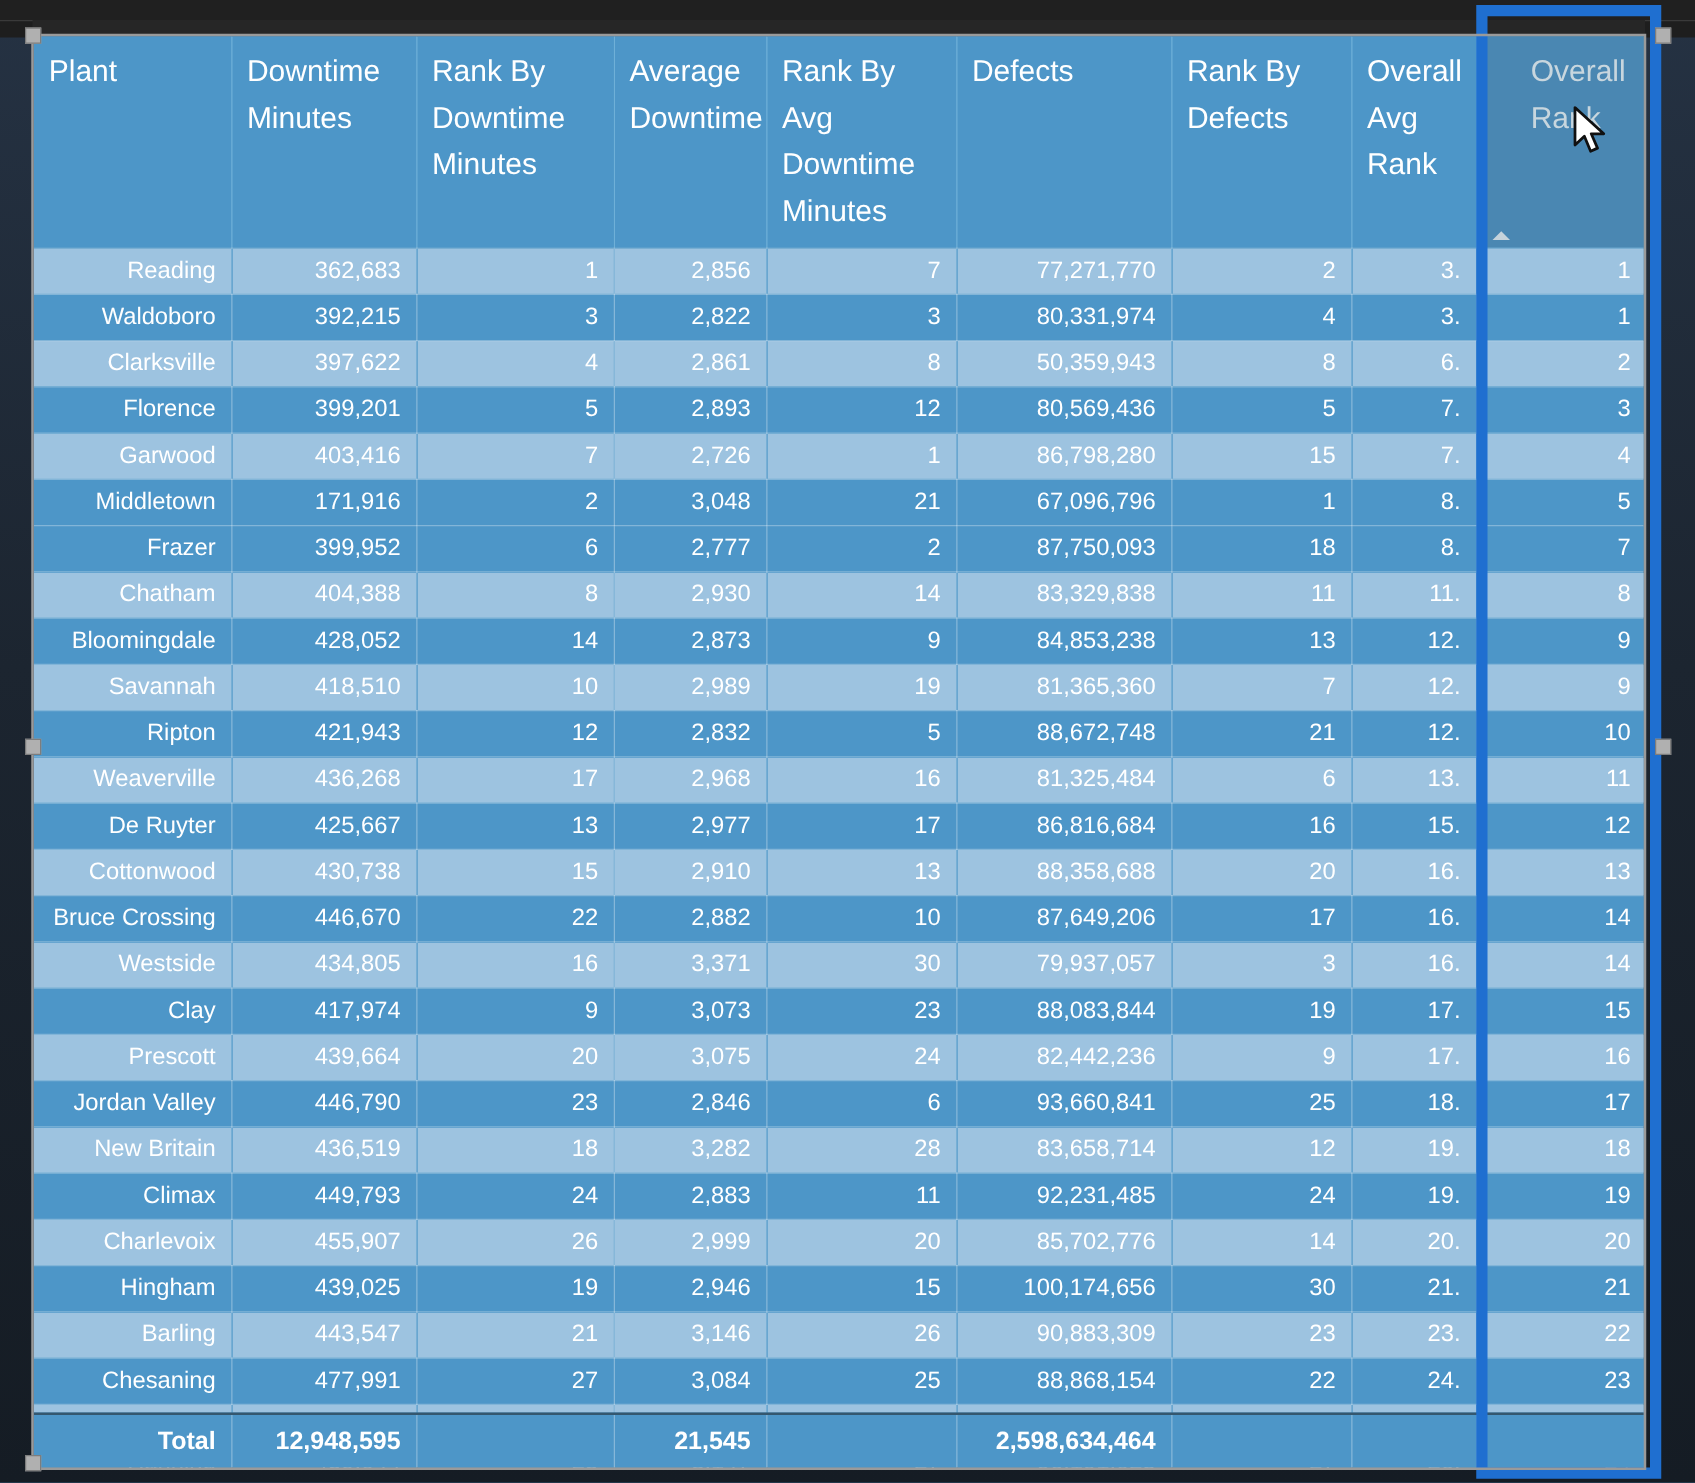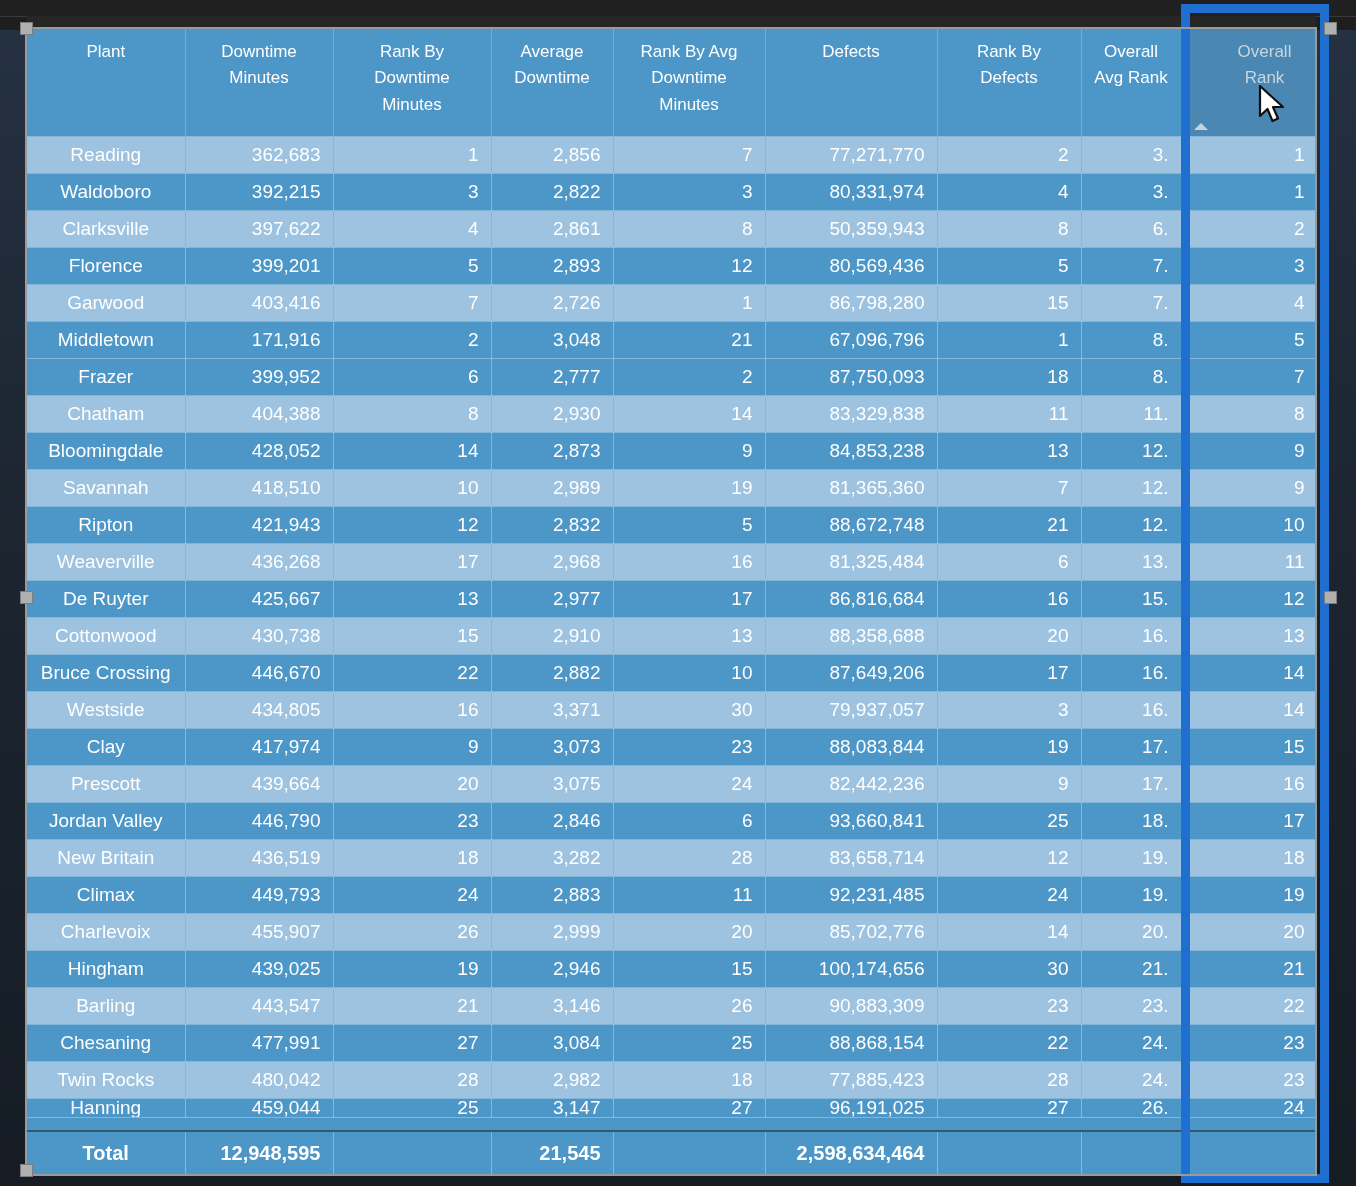--- a/index.html
+++ b/index.html
@@ -111,22 +111,22 @@
   col.c5 { width: 172px; }
   col.c6 { width: 144px; }
   col.c7 { width: 100px; }
   col.c8 { width: 136px; }
 
   
   thead th {
     background: #4d96c8;
     color: #ffffff;
     font-weight: normal;
-    font-size: 17px;
-    text-align: center;
+    font-size: 24px;
+    text-align: left;
     vertical-align: top;
     padding: 10px 12px 10px 12px;
     height: 107px;
     border-right: 1px solid #6fb0d8;
     border-bottom: 1px solid #89b8d6;
     line-height: 1.55;
     position: relative;
     white-space: normal;
   }
   thead th.sel {
@@ -152,21 +152,21 @@
     border-right: 1px solid rgba(255,255,255,0.32);
     border-bottom: 1px solid rgba(255,255,255,0.30);
     white-space: nowrap;
     overflow: hidden;
     font-size: 19px;
     line-height: 26px;
   }
   tbody tr.odd  td { background: #9dc3e0; }
   tbody tr.even td { background: #4d96c8; }
   td.num { text-align: right; }
-  td.txt { text-align: center; }
+  td.txt { text-align: right; }
 
   tbody tr.clip td {
     height: 18px;
     padding-top: 0; padding-bottom: 0;
     line-height: 18px;
     overflow: hidden;
   }
 
   
   #total-row {

